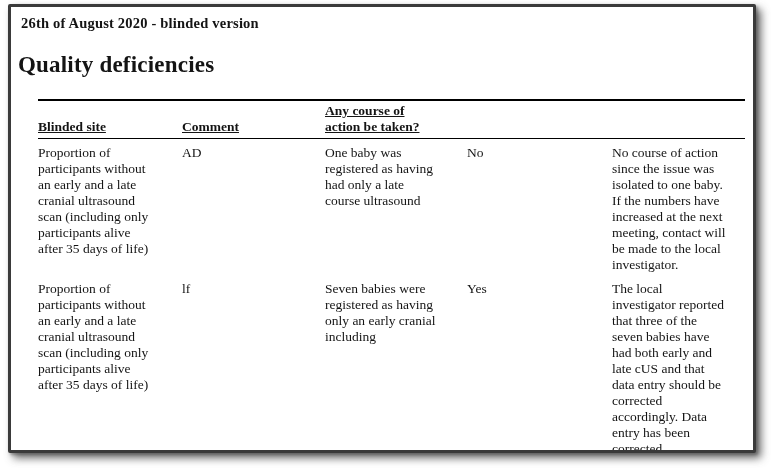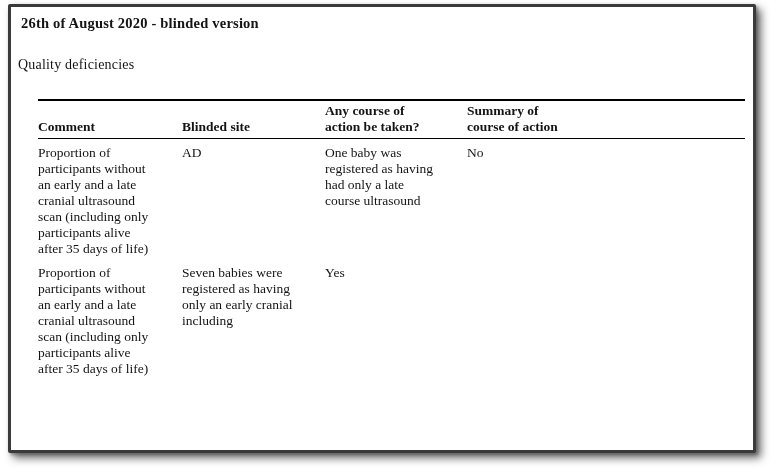--- a/index.html
+++ b/index.html
@@ -24,22 +24,22 @@
   }
   .doc-header {
     margin: 3px 0 0 3px;
     font-weight: bold;
     font-size: 14.5px;
     line-height: 17px;
     letter-spacing: 0.2px;
   }
   .doc-title {
     margin: 21px 0 0 0;
-    font-weight: normal;
-    font-size: 14px;
+    font-weight: bold;
+    font-size: 23px;
     line-height: 23px;
     letter-spacing: 0.2px;
   }
   .qtable {
     margin: 23px 0 0 20px;
     width: 707px;
     font-size: 13.5px;
     line-height: 16px;
   }
   .trow {
@@ -50,20 +50,21 @@
     border-top: 2.5px solid #000000;
     border-bottom: 1.5px solid #000000;
   }
   .thead .cell {
     display: flex;
     align-items: flex-end;
     min-height: 36px;
     font-weight: bold;
     padding: 2px 6px 3px 0;
     white-space: pre-line;
+    text-decoration: underline;
   }
   .tbody .cell {
     padding: 6px 10px 1px 0;
     white-space: pre-line;
   }
   .tbody .trow + .trow .cell {
     padding-top: 7px;
   }
 </style>
 </head>
@@ -71,56 +72,74 @@
 
 <div class="page">
 
   <div class="doc-header">26th of August 2020 - blinded version</div>
 
   <div class="doc-title">Quality deficiencies</div>
 
   <div class="qtable">
 
     <div class="trow thead">
+      <div class="cell">Blinded site</div>
       <div class="cell">Comment</div>
-      <div class="cell">Blinded site</div>
       <div class="cell">Any course of
 action be taken?</div>
-      <div class="cell">Summary of
-course of action</div>
     </div>
 
     <div class="tbody">
 
       <div class="trow">
         <div class="cell">Proportion of
 participants without
 an early and a late
 cranial ultrasound
 scan (including only
 participants alive
 after 35 days of life)</div>
         <div class="cell">AD</div>
         <div class="cell">One baby was
 registered as having
 had only a late
 course ultrasound</div>
         <div class="cell">No</div>
+        <div class="cell">No course of action
+since the issue was
+isolated to one baby.
+If the numbers have
+increased at the next
+meeting, contact will
+be made to the local
+investigator.</div>
       </div>
 
       <div class="trow">
         <div class="cell">Proportion of
 participants without
 an early and a late
 cranial ultrasound
 scan (including only
 participants alive
 after 35 days of life)</div>
+        <div class="cell">lf</div>
         <div class="cell">Seven babies were
 registered as having
 only an early cranial
 including</div>
         <div class="cell">Yes</div>
+        <div class="cell">The local
+investigator reported
+that three of the
+seven babies have
+had both early and
+late cUS and that
+data entry should be
+corrected
+accordingly. Data
+entry has been
+corrected.</div>
       </div>
 
     </div>
   </div>
 </div>
 
 </body></html>

